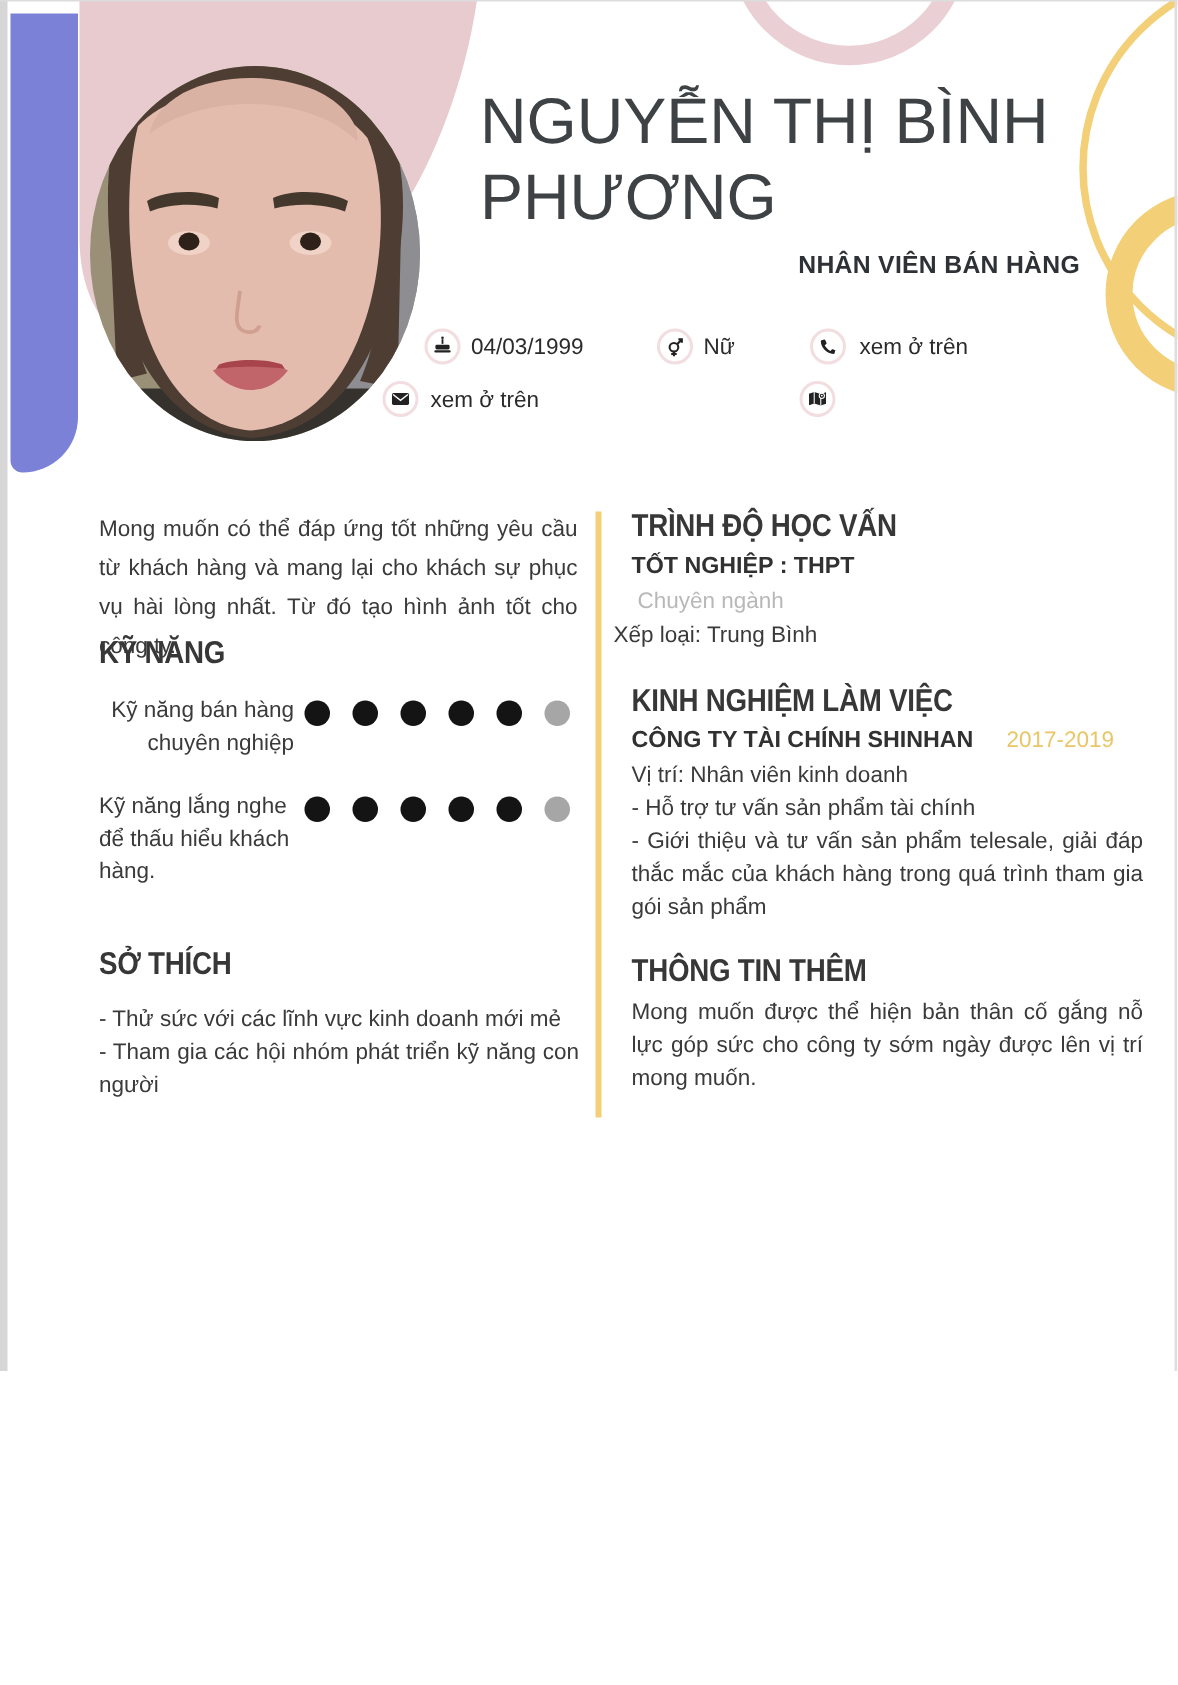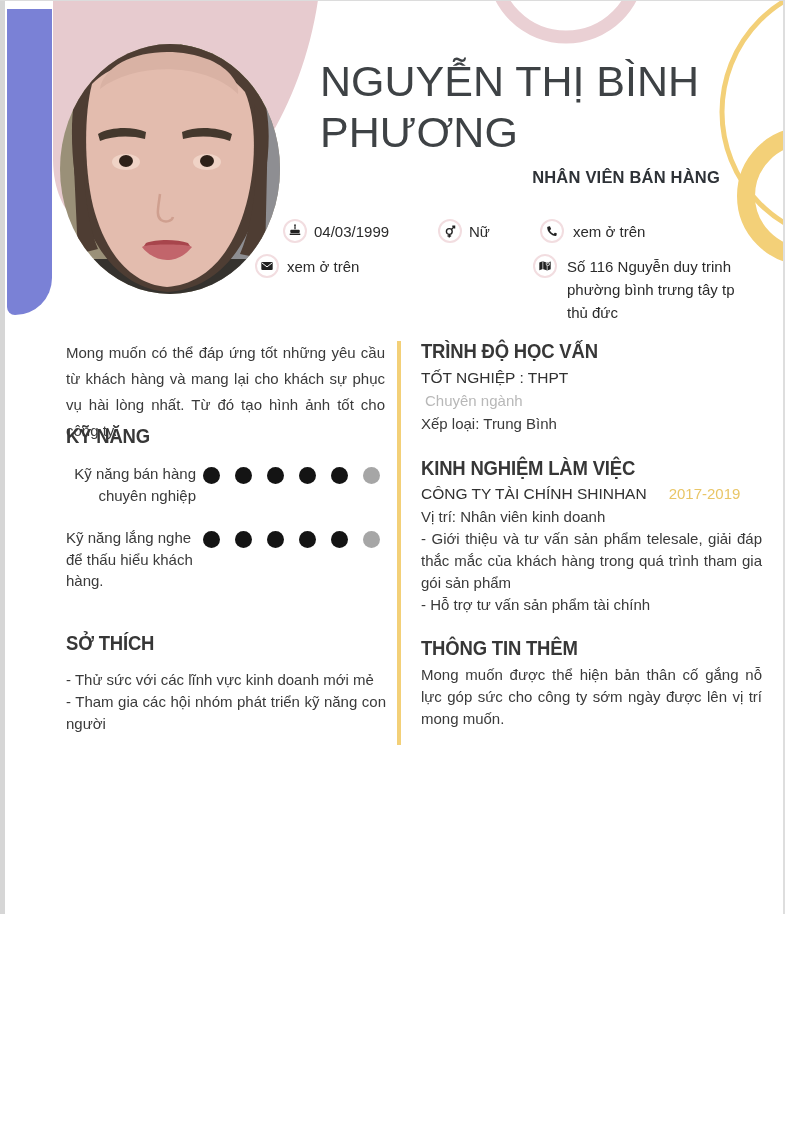--- a/index.html
+++ b/index.html
@@ -42,21 +42,21 @@
 
   .skill-row{position:absolute;z-index:3;left:66px;width:320px;display:flex;}
   .skill-label{width:130px;font-size:15px;color:#3a3a3a;line-height:21.5px;flex:0 0 auto;}
   .dots{display:flex;gap:15px;padding-left:7px;padding-top:4px;}
   .dot{width:17px;height:17px;border-radius:50%;flex:0 0 auto;}
   .dot-filled{background:#141414;}
   .dot-empty{background:#a6a6a6;}
 
   .divider{position:absolute;left:397px;top:341px;width:4px;height:404px;background:var(--yellow);z-index:2;}
 
-  .sub-bold{font-size:15.5px;font-weight:normal;color:#313131;}
+  .sub-bold{font-size:15.5px;font-weight:bold;color:#313131;}
   .placeholder{color:#b8b8b8;}
   .year{color:var(--gold);font-size:15px;font-weight:400;margin-left:22px;}
 
   .list-line{font-size:15px;color:#3a3a3a;line-height:22px;text-align:justify;}
 
   .footer-label{position:absolute;left:620px;top:1101px;width:140px;text-align:center;z-index:3;
     color:#f0f0fa;font-size:13.5px;}
 </style>
 </head>
 <body>
@@ -154,21 +154,20 @@
   <div class="contact-item" style="left:533px;top:254px;">
     <span class="icon-circle">
       <svg viewBox="0 0 16 16">
           <path d="M1.5 4 L5.5 2.6 L10.5 4.2 L14.5 2.8 L14.5 11.6 L10.5 13 L5.5 11.4 L1.5 12.8 Z" fill="#222222"></path>
           <line x1="5.5" y1="2.6" x2="5.5" y2="11.4" stroke="#ffffff" stroke-width="0.8"></line>
           <line x1="10.5" y1="4.2" x2="10.5" y2="13" stroke="#ffffff" stroke-width="0.8"></line>
           <circle cx="11.3" cy="5.6" r="2" fill="#222222" stroke="#ffffff" stroke-width="0.8"></circle>
           <circle cx="11.3" cy="5.4" r="0.7" fill="#ffffff"></circle>
         </svg>
     </span>
-    <span class="contact-text" style="margin-left:10px;width:192px;">Số 116 Nguyễn duy trinh phường bình trưng tây tp thủ đức</span>
   </div>
 
   <div class="abs col-text intro">Mong muốn có thể đáp ứng tốt những yêu cầu từ khách hàng và mang lại cho khách sự phục vụ hài lòng nhất. Từ đó tạo hình ảnh tốt cho công ty.</div>
 
   <div class="abs section-heading" style="left:66px;top:424px;">KỸ NĂNG</div>
 
   <div class="skill-row" style="top:463px;text-align:right;">
     <div class="skill-label">Kỹ năng bán hàng chuyên nghiệp</div>
     <div class="dots">
         <span class="dot dot-filled"></span>
@@ -195,30 +194,30 @@
   <div class="abs" style="left:66px;top:669px;width:320px;">
       <div class="list-line">- Thử sức với các lĩnh vực kinh doanh mới mẻ</div>
       <div class="list-line">- Tham gia các hội nhóm phát triển kỹ năng con người</div>
     </div>
 
   <div class="divider"></div>
 
   <div class="abs section-heading" style="left:421px;top:339px;">TRÌNH ĐỘ HỌC VẤN</div>
   <div class="abs sub-bold" style="left:421px;top:369px;">TỐT NGHIỆP : THPT</div>
   <div class="abs col-text placeholder" style="left:425px;top:390px;">Chuyên ngành</div>
-  <div class="abs col-text" style="left:421px;top:413px;text-align:right;">Xếp loại: Trung Bình</div>
+  <div class="abs col-text" style="left:409px;top:413px;text-align:right;">Xếp loại: Trung Bình</div>
 
   <div class="abs section-heading" style="left:421px;top:456px;">KINH NGHIỆM LÀM VIỆC</div>
   <div class="abs" style="left:421px;top:485px;white-space:nowrap;">
     <span class="sub-bold">CÔNG TY TÀI CHÍNH SHINHAN</span><span class="year">2017-2019</span>
   </div>
   <div class="abs col-text" style="left:421px;top:506px;">Vị trí: Nhân viên kinh doanh</div>
   <div class="abs" style="left:421px;top:528px;width:341px;">
+      <div class="list-line">- Hỗ trợ tư vấn sản phẩm tài chính</div>
       <div class="list-line">- Giới thiệu và tư vấn sản phẩm telesale, giải đáp thắc mắc của khách hàng trong quá trình tham gia gói sản phẩm</div>
-      <div class="list-line">- Hỗ trợ tư vấn sản phẩm tài chính</div>
     </div>
 
   <div class="abs section-heading" style="left:421px;top:636px;">THÔNG TIN THÊM</div>
   <div class="abs col-text" style="left:421px;top:664px;width:341px;text-align:justify;">Mong muốn được thể hiện bản thân cố gắng nỗ lực góp sức cho công ty sớm ngày được lên vị trí mong muốn.</div>
 
   <div class="footer-label">vieclam123.vn</div>
 
   <div class="edge-left"></div>
   <div class="edge-right"></div>
   <div class="edge-top"></div>

